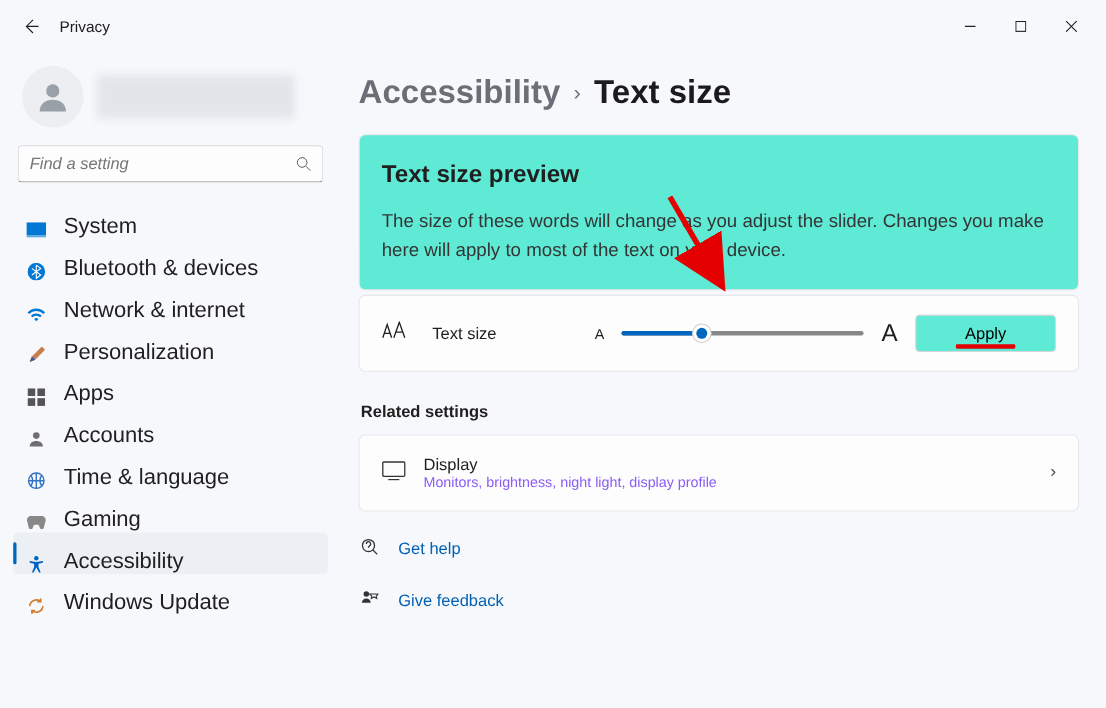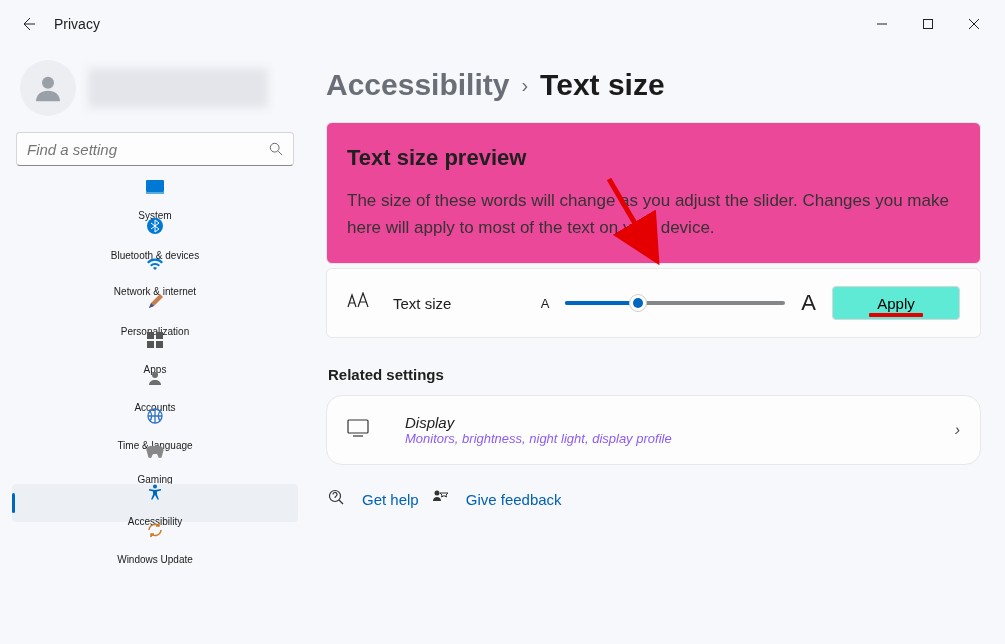--- a/index.html
+++ b/index.html
@@ -60,46 +60,45 @@
     height: 34px;
     padding: 0 10px;
     margin: 0 4px 14px 4px;
   }
   .search input {
     flex: 1; border: none; outline: none; background: transparent;
     font-size: 15px; color: #5c5c5c; font-style: italic;
   }
   .nav { list-style: none; }
   .nav-item {
-    display: flex; align-items: center; gap: 16px;
+    display: flex; align-items: flex-end; gap: 16px;
     height: 38px; padding: 0 12px;
     border-radius: 4px; cursor: pointer;
     position: relative;
-    font-size: 10px;
-    flex-direction: column;
+    font-size: 20px;
   }
   .nav-item.selected { background: #eceff4; }
   .nav-item.selected::before {
     content: ""; position: absolute; left: 0; top: 9px; bottom: 9px;
     width: 3px; background: #0067c0; border-radius: 2px;
   }
   .nav-icon { width: 18px; height: 18px; display: flex; align-items: center; justify-content: center; font-size: 16px; }
   .content { flex: 1; padding: 8px 24px 8px 16px; overflow-y: auto; }
   .breadcrumb {
     display: flex; align-items: center; gap: 12px;
     padding: 12px 0 20px 0;
   }
   .breadcrumb .crumb {
     font-size: 30px; font-weight: 600; color: #6a6e76;
     cursor: pointer;
   }
   .breadcrumb .sep { color: #6a6e76; font-size: 20px; }
   .breadcrumb .current { font-size: 30px; font-weight: 600; color: #1b1b1b; }
   .card {
-    background: #ec4899;
+    background: #5eead4;
     border: 1px solid #e7e8ea;
     border-radius: 6px;
     padding: 22px 20px;
     margin-bottom: 4px;
   }
   .card h2 {
     font-size: 22px; font-weight: 600; margin-bottom: 16px;
   }
   .card p {
     font-size: 17px; color: #343434; line-height: 1.6;
@@ -148,32 +147,31 @@
   .red-underline {
     position: absolute; left: 36px; right: 36px; bottom: 2px;
     height: 4px; background: #e40000; border-radius: 1px;
   }
   .section-head {
     font-size: 15px; font-weight: 600; margin: 4px 0 12px 2px;
   }
   .link-row {
     background: #fdfdfe;
     border: 1px solid #e7e8ea;
-    border-radius: 16px;
+    border-radius: 6px;
     height: 70px;
     display: flex; align-items: center;
-    padding: 0 20px; gap: 36px; cursor: pointer;
+    padding: 0 20px; gap: 16px; cursor: pointer;
     margin-bottom: 24px;
-    font-style: italic;
   }
   .link-row .texts { display: flex; flex-direction: column; }
   .link-row .title { font-size: 15px; }
   .link-row .sub { font-size: 13px; color: #8b5cf6; }
   .chevron { margin-left: auto; color: #4a4b4d; }
-  .help-links { display: flex; gap: 13px; padding-left: 2px; }
+  .help-links { display: flex; flex-direction: column; gap: 26px; padding-left: 2px; }
   .help-link { display: flex; align-items: center; gap: 18px; cursor: pointer; }
   .help-link .link-text { font-size: 15px; color: #0160b6; }
   .arrow-annot {
     position: absolute; pointer-events: none;
     left: 272px; top: -98px;
   }
 </style>
 </head>
 <body>
 

